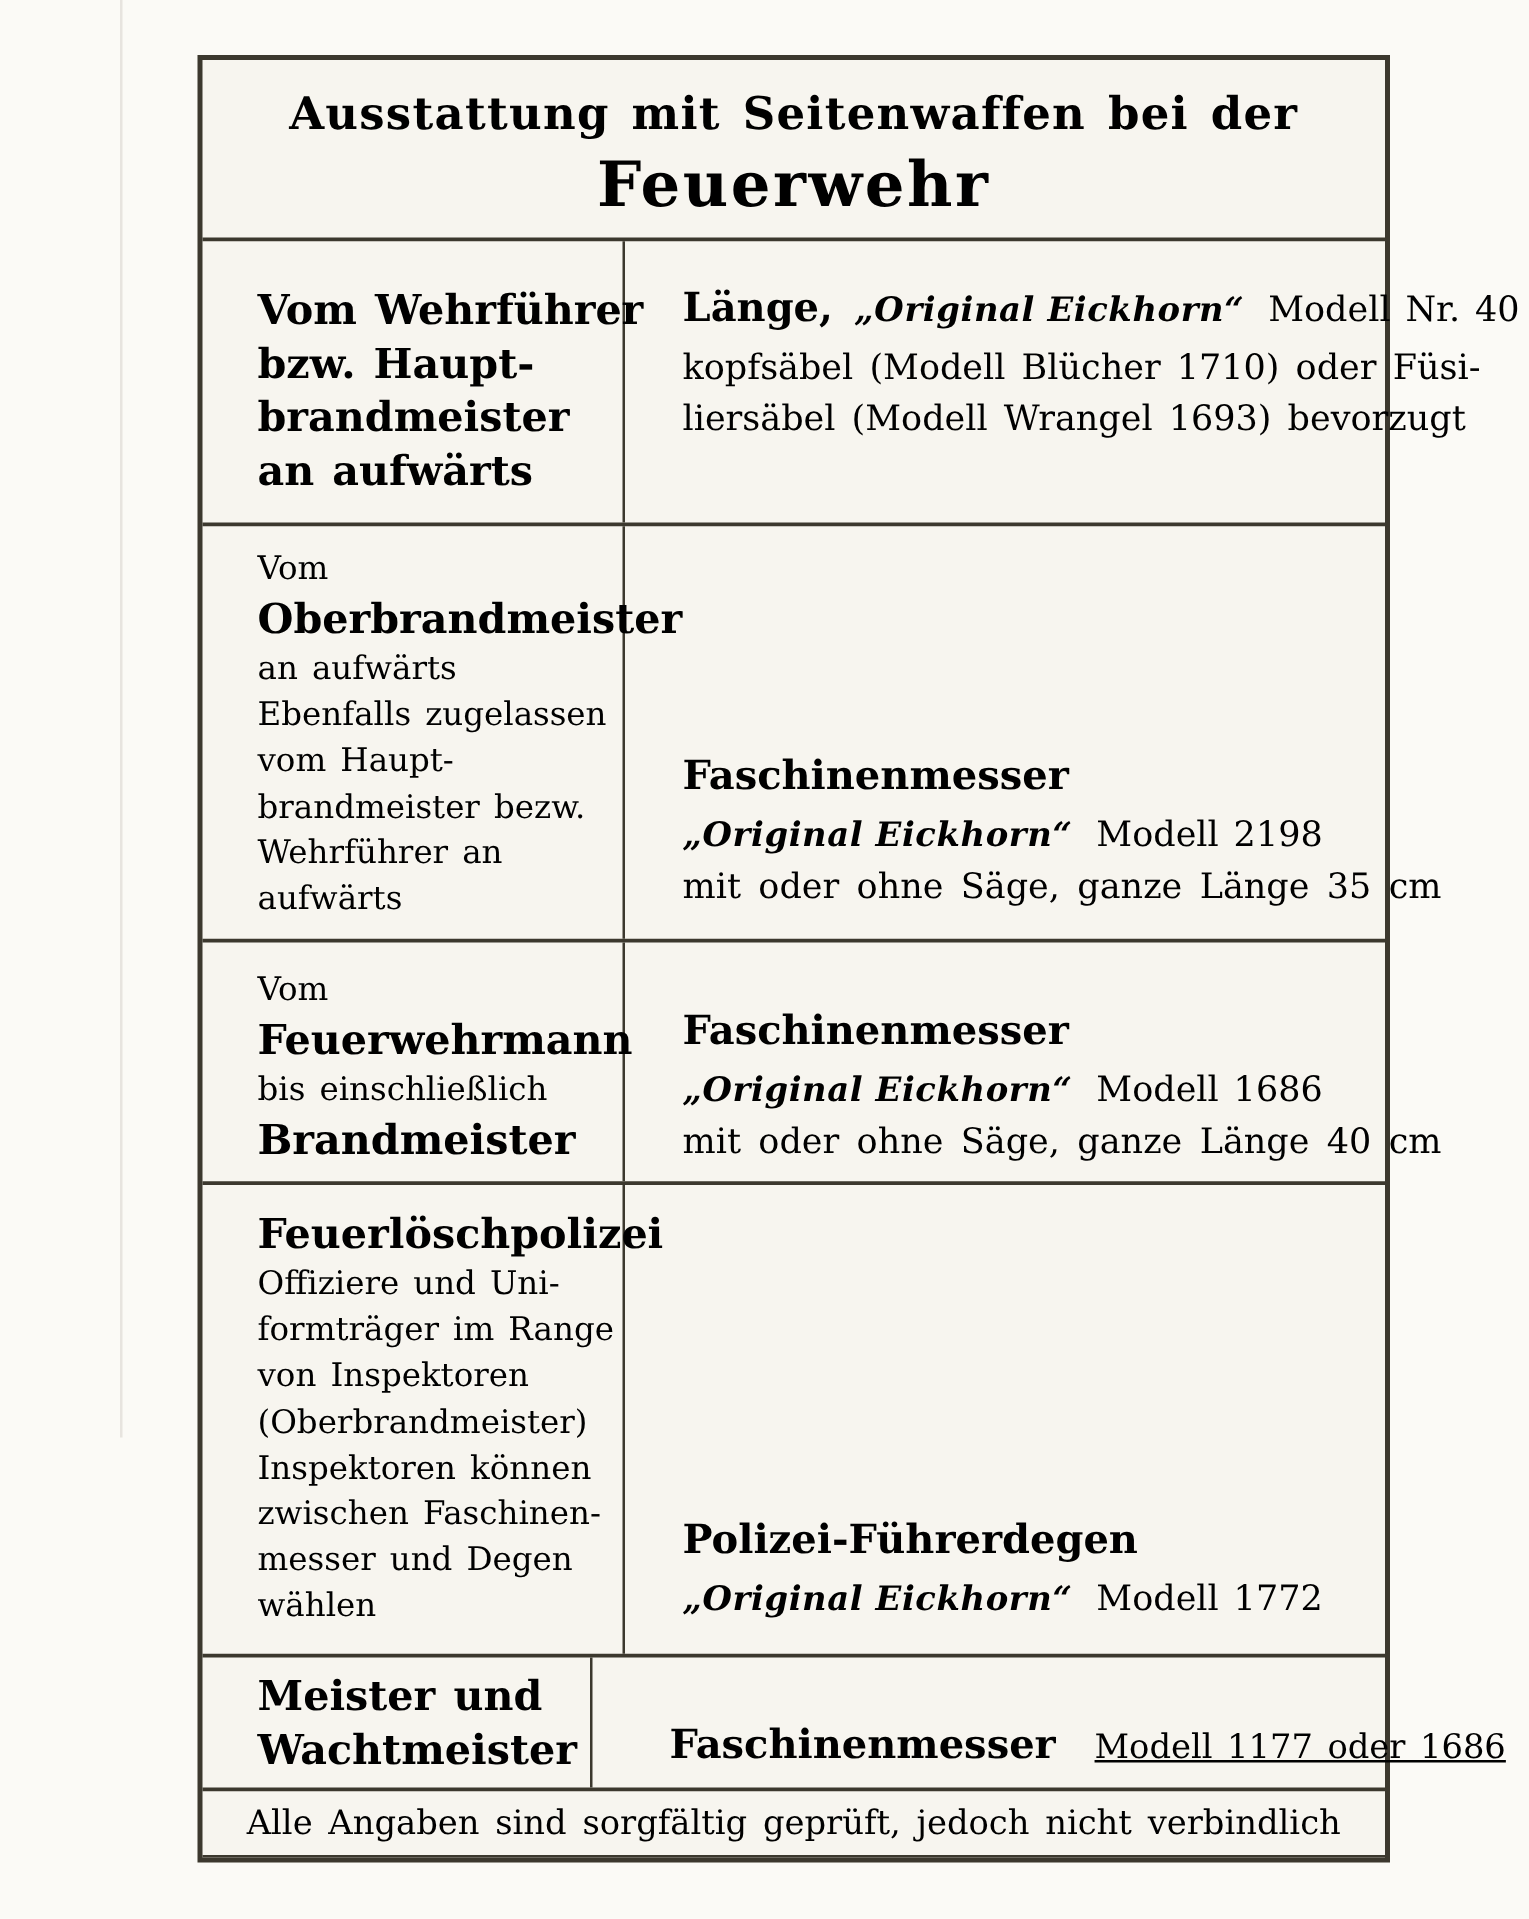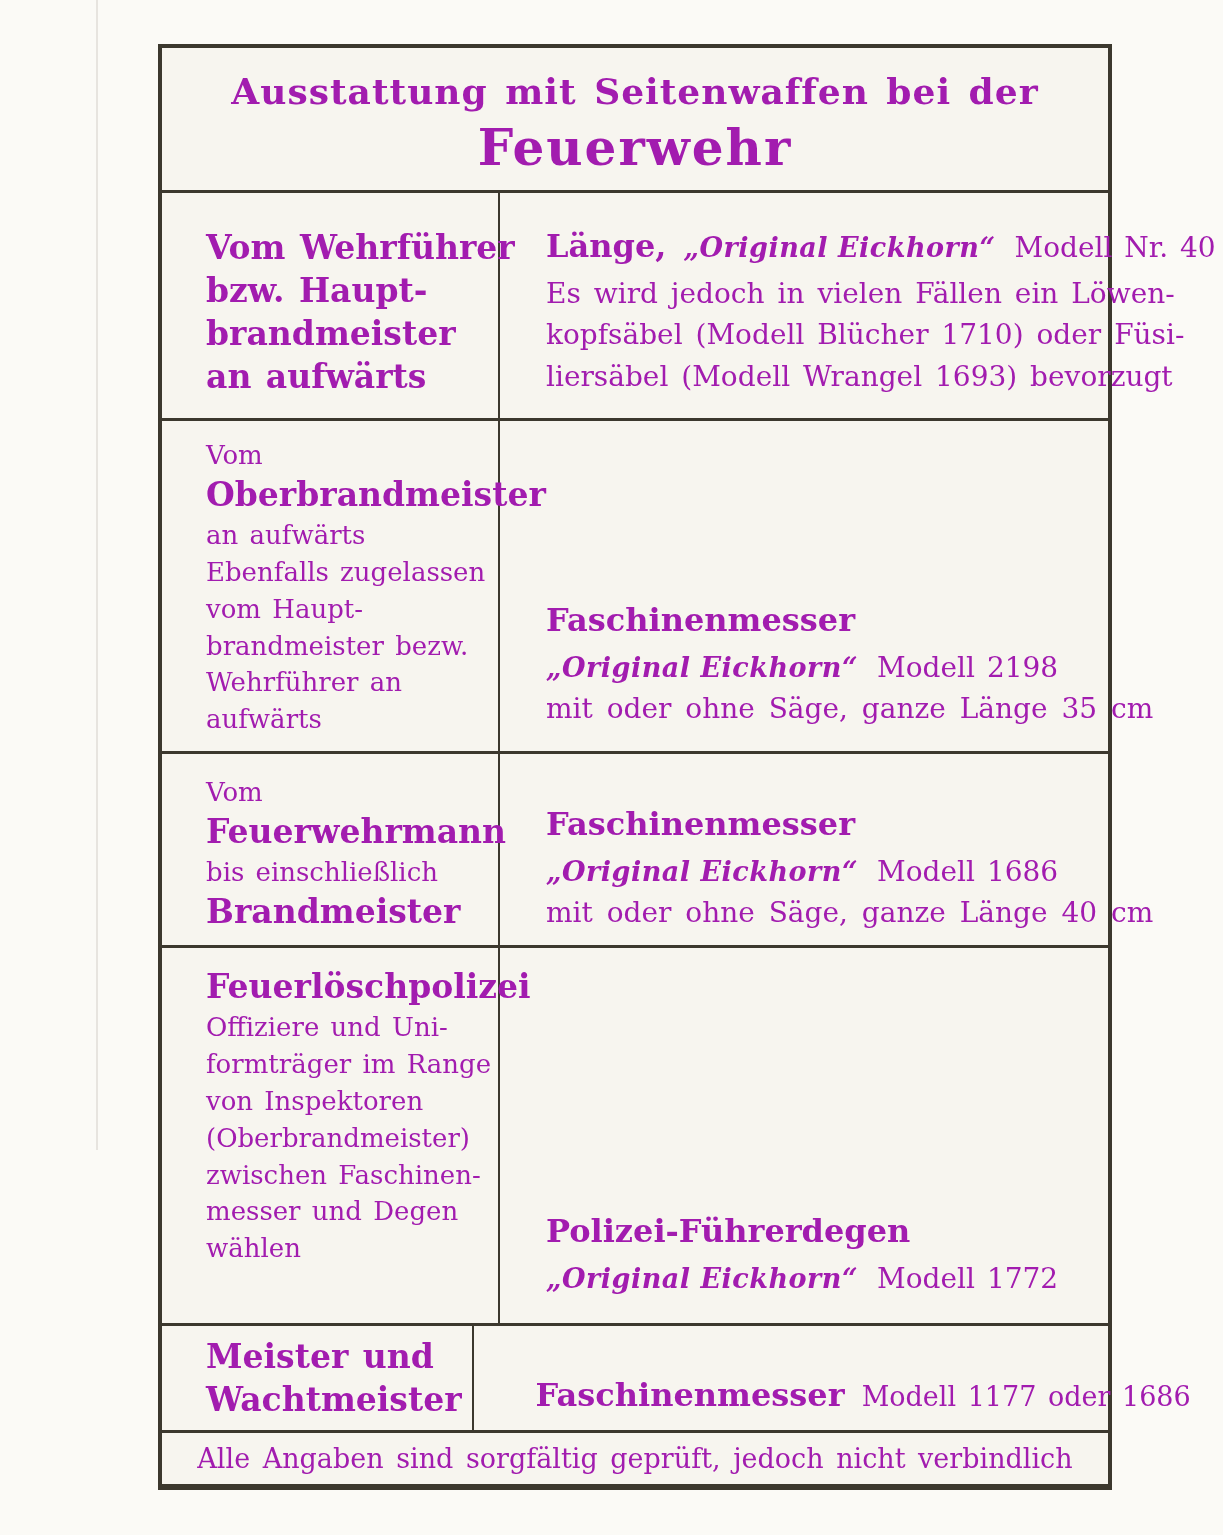--- a/index.html
+++ b/index.html
@@ -1,20 +1,20 @@
 <!DOCTYPE html>
 <html><head>
 <meta charset="utf-8">
 <style>
   html,body { margin:0; padding:0; background:#fdfdfb; }
   .page {
     position:relative; width:1223px; height:1535px;
     background:#fbfaf6; overflow:hidden;
     font-family:"DejaVu Serif","Liberation Serif",serif;
-    color:#a21caf;
+    color:#000000;
   }
   .crease {
     position:absolute; left:96px; top:0; width:2px; height:1150px;
     background:rgba(185,180,168,.30);
   }
   .doc-table {
     position:absolute; left:158px; top:44px; width:954px; height:1446px;
     box-sizing:border-box; border:4px solid #3c382e; background:#f7f5ef;
     display:flex; flex-direction:column;
   }
@@ -45,21 +45,21 @@
   .wline { white-space:nowrap; }
   .wname  { font-size:32px; font-weight:bold; word-spacing:3px; }
   .brand  { font-size:27px; font-weight:bold; font-style:italic; letter-spacing:.5px; margin-right:14px; }
   .model  { font-size:28px; word-spacing:3px; }
   .detail { font-size:28px; word-spacing:5px; white-space:nowrap; }
   .note   { font-size:28px; line-height:1.48; word-spacing:4px; white-space:nowrap; }
   .mt12 { margin-top:12px; } .mt8 { margin-top:8px; }
   .pb26 { padding-bottom:26px; }
   .pb28 { padding-bottom:28px; } .pb16 { padding-bottom:16px; }
   .prefix { margin-right:12px; }
-  .inline-model { font-size:27px; font-weight:normal; margin-left:12px; }
+  .inline-model { font-size:27px; font-weight:normal; margin-left:26px;text-decoration:underline; }
   .footer-cell {
     box-sizing:border-box; flex:1; border-top:3px solid #3c382e;
     display:flex; align-items:center; justify-content:center;
     border-bottom:2px solid #3c382e;
   }
   .footer-text { font-size:27px; word-spacing:4px; white-space:nowrap; }
 </style>
 </head>
 <body>
 
@@ -80,21 +80,20 @@
         <div class="rl b">brandmeister</div>
         <div class="rl b">an aufwärts</div>
       </div>
       <div class="cell weapon-cell vtop pt34">
         <div class="wline">
           <span class="wname prefix">Länge,</span>
           <span class="brand">„Original Eickhorn“</span>
           <span class="model">Modell Nr. 40</span>
         </div>
         <div class="mt8">
-          <div class="note">Es wird jedoch in vielen Fällen ein Löwen-</div>
           <div class="note">kopfsäbel (Modell Blücher 1710) oder Füsi-</div>
           <div class="note">liersäbel (Modell Wrangel 1693) bevorzugt</div>
         </div>
       </div>
     </div>
 
     <div class="row r2">
       <div class="cell rank-cell pt16">
         <div class="rl">Vom</div>
         <div class="rl b">Oberbrandmeister</div>
@@ -132,20 +131,21 @@
       </div>
     </div>
 
     <div class="row r4">
       <div class="cell rank-cell pt18">
         <div class="rl b">Feuerlöschpolizei</div>
         <div class="rl">Offiziere und Uni-</div>
         <div class="rl">formträger im Range</div>
         <div class="rl">von Inspektoren</div>
         <div class="rl">(Oberbrandmeister)</div>
+        <div class="rl">Inspektoren können</div>
         <div class="rl">zwischen Faschinen-</div>
         <div class="rl">messer und Degen</div>
         <div class="rl">wählen</div>
       </div>
       <div class="cell weapon-cell vend pb28">
         <div class="wline wname">Polizei-Führerdegen</div>
         <div class="wline mt12">
           <span class="brand">„Original Eickhorn“</span>
           <span class="model">Modell 1772</span>
         </div>

